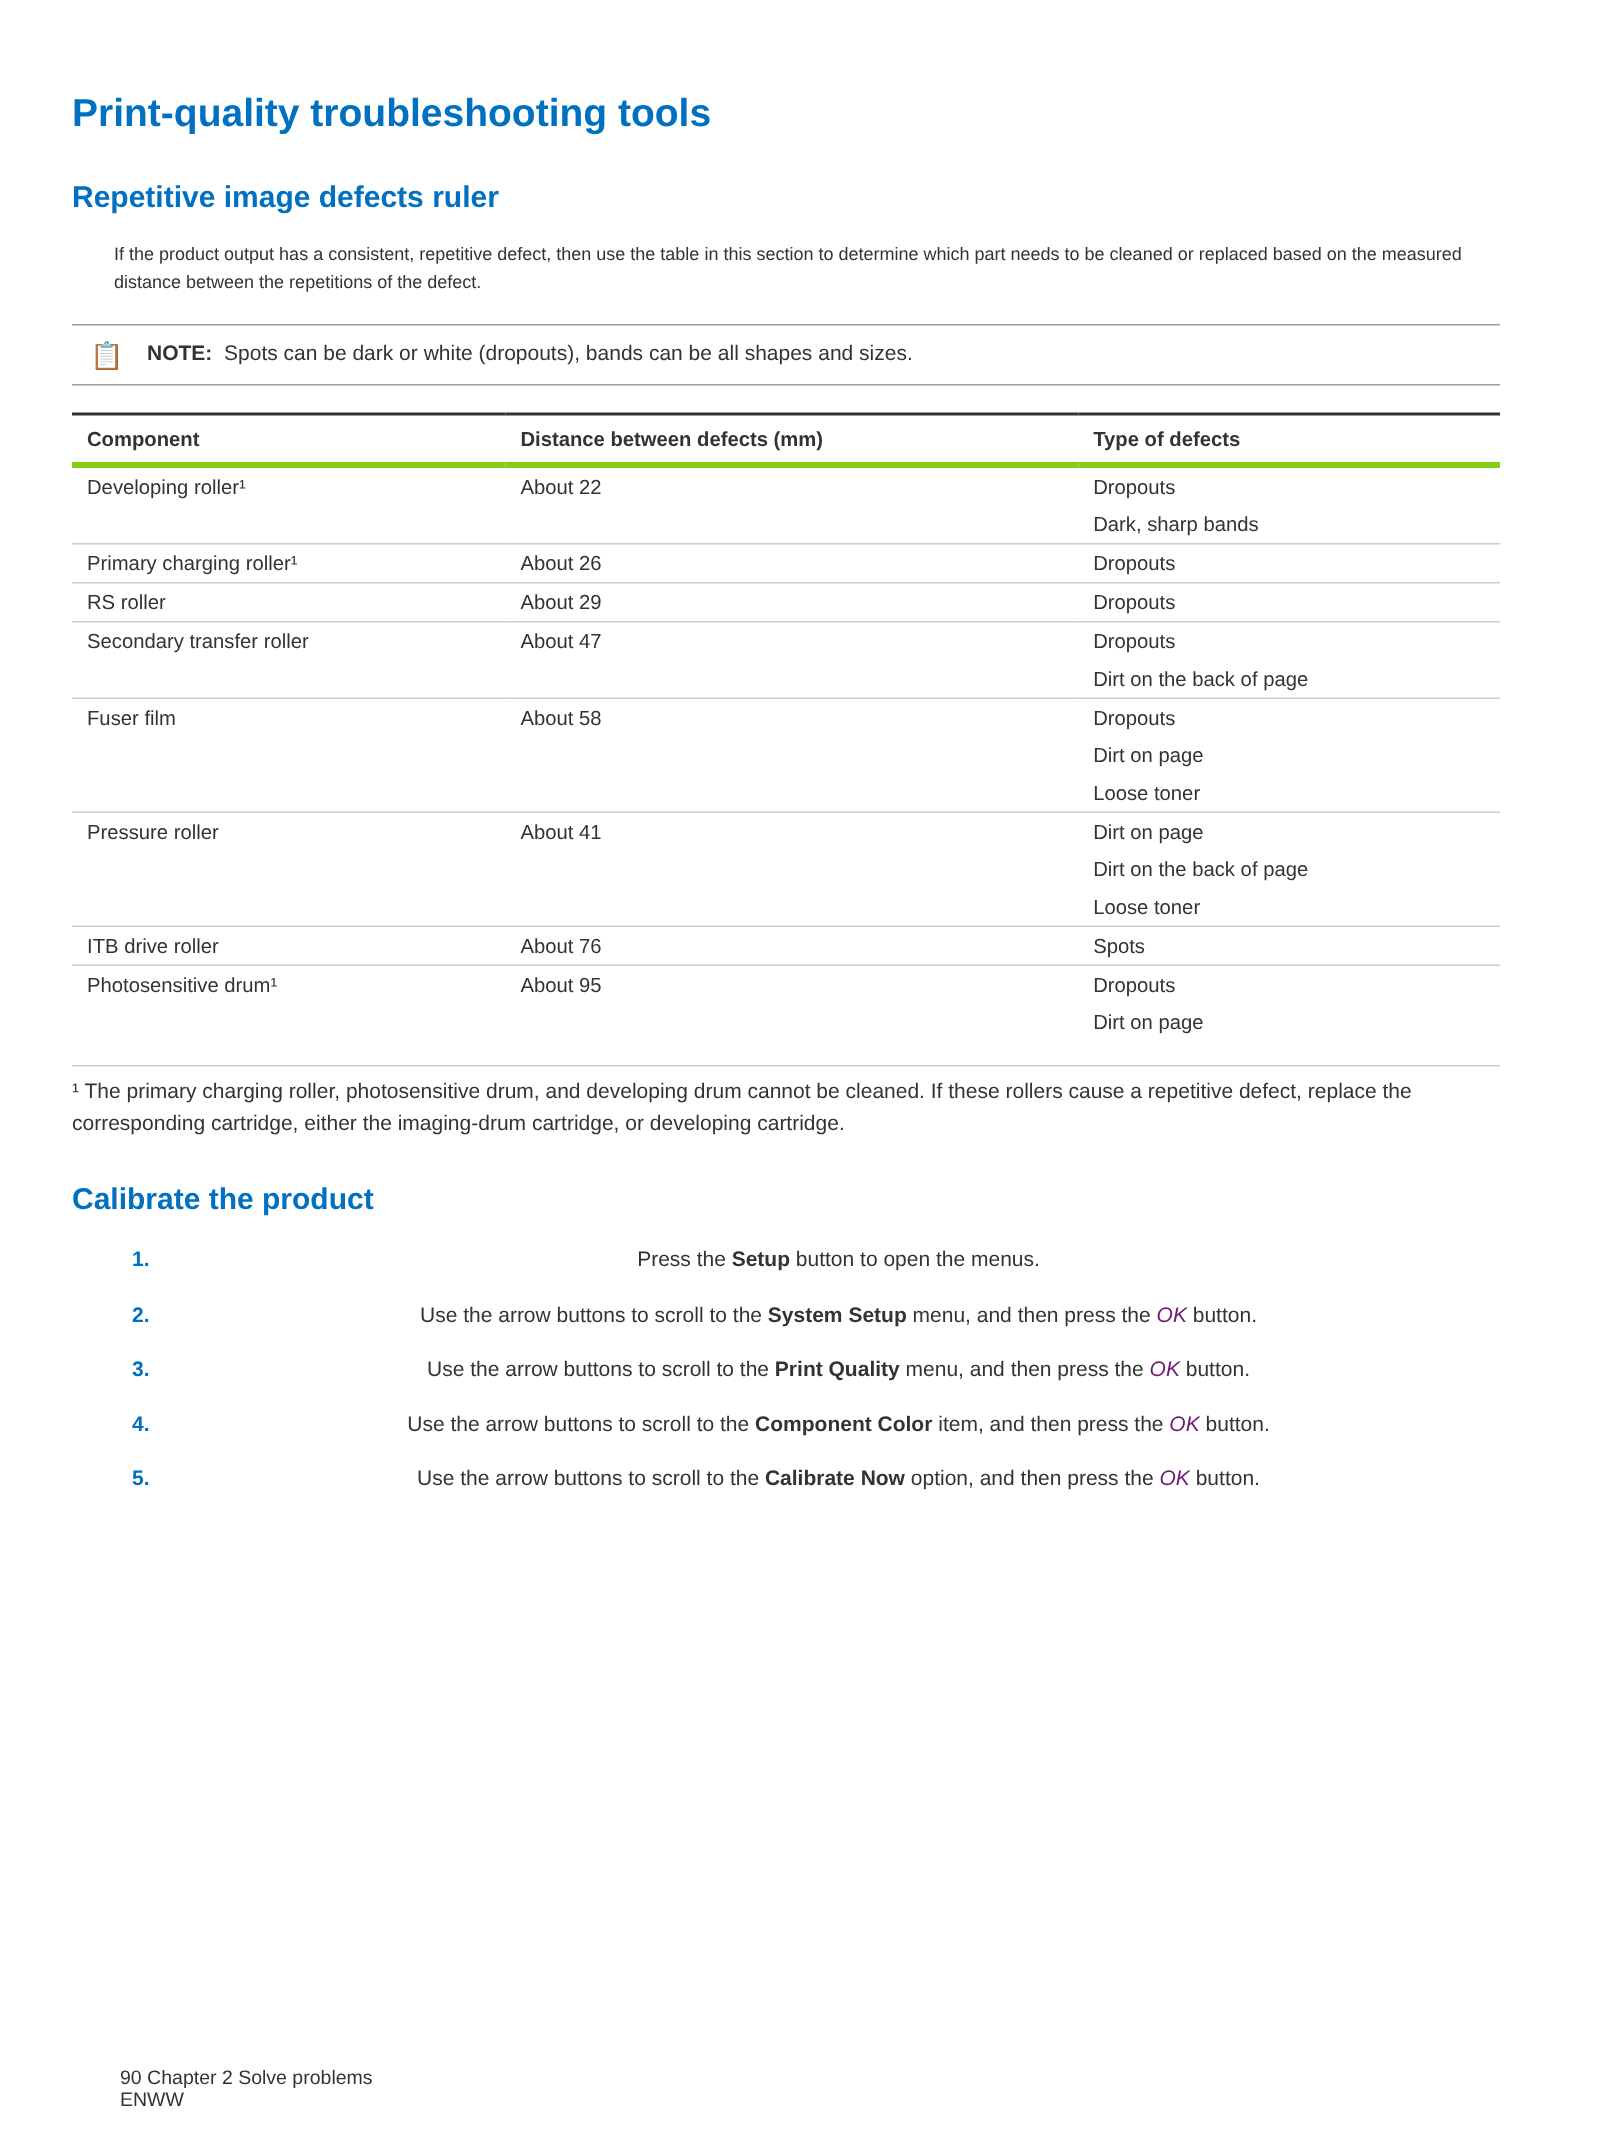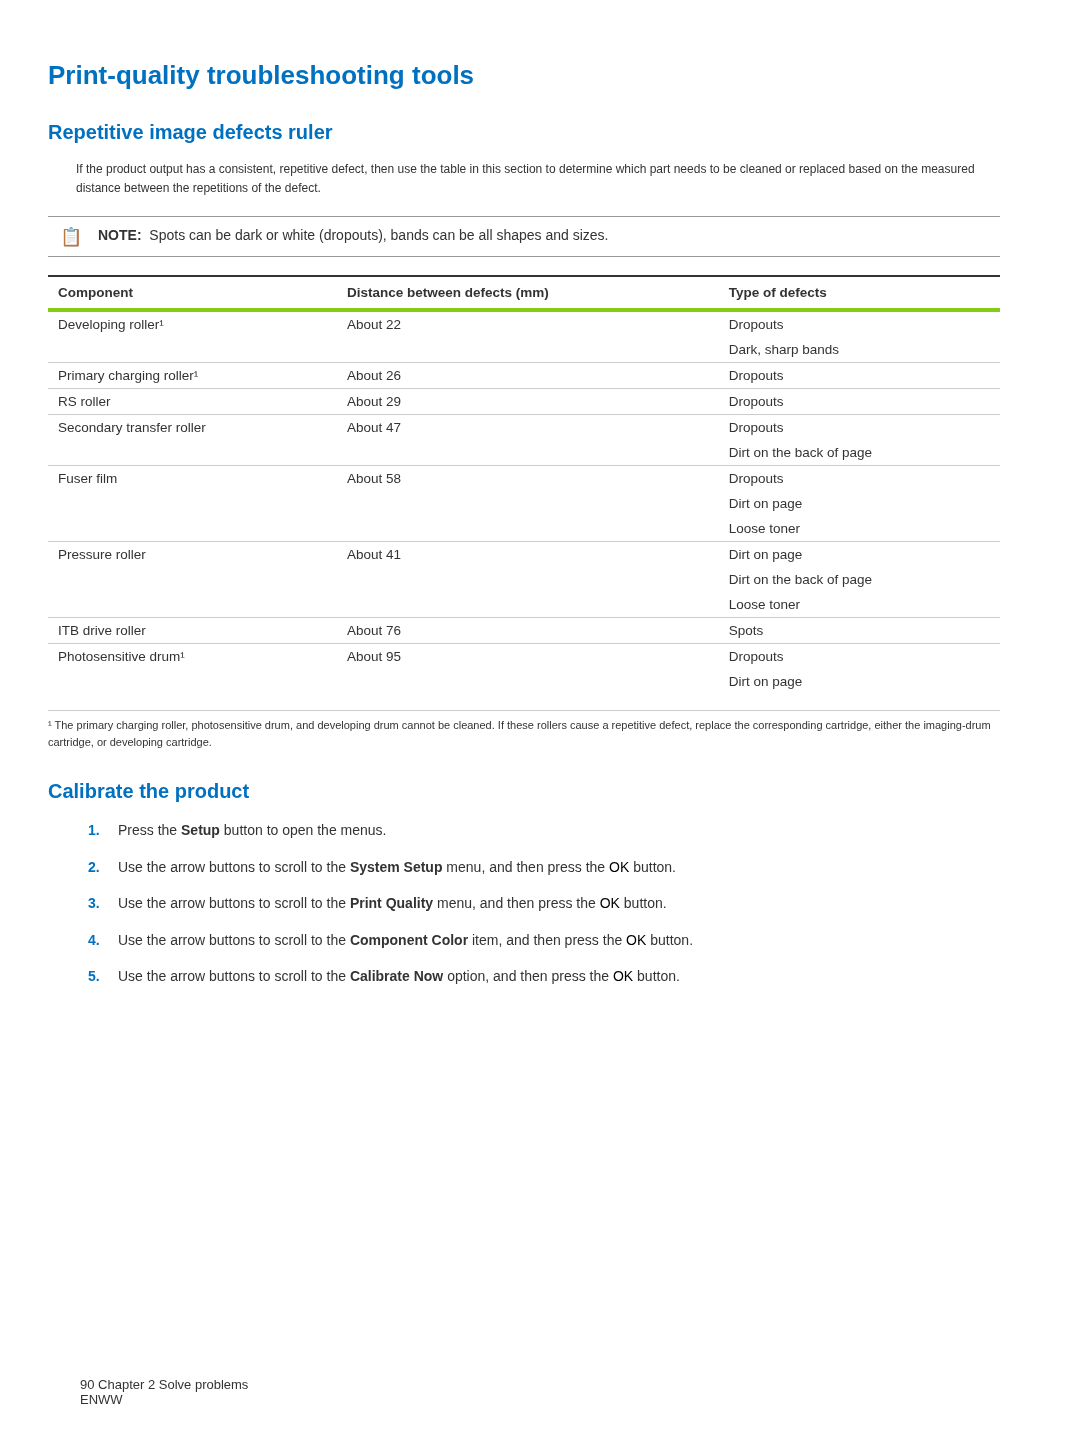--- a/index.html
+++ b/index.html
@@ -74,21 +74,21 @@
       font-size: 13.5px;
     }
     table.defects-table tbody td {
       padding: 5px 10px;
       vertical-align: top;
     }
     table.defects-table tbody tr.row-border-top td {
       border-top: 1px solid #ccc;
     }
     .footnote {
-      font-size: 11px;
+      font-size: 14px;
       color: #333;
       margin-bottom: 30px;
       line-height: 1.5;
       border-top: 1px solid #ccc;
       padding-top: 6px;
     }
     .calibrate-section {
       margin-top: 10px;
     }
     .steps-list {
@@ -102,26 +102,28 @@
       line-height: 1.6;
       font-size: 14px;
     }
     .step-num {
       color: #0070c0;
       font-weight: bold;
       min-width: 22px;
     }
     .step-text {
       flex: 1;
+      text-align: center;
     }
     .step-text b {
       font-weight: bold;
     }
     .ok-text {
-      color: #000000;
+      color: #701a75;
+      font-style: italic;
     }
     .page-footer {
       position: absolute;
       bottom: 30px;
       left: 80px;
       right: 80px;
       display: flex;
       justify-content: space-between;
       font-size: 13px;
       color: #333;

